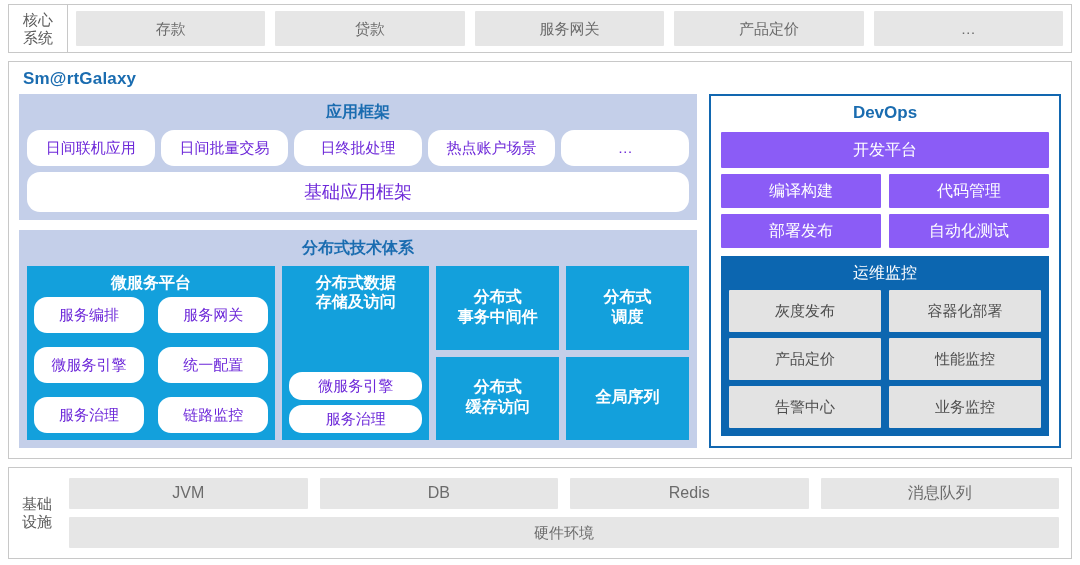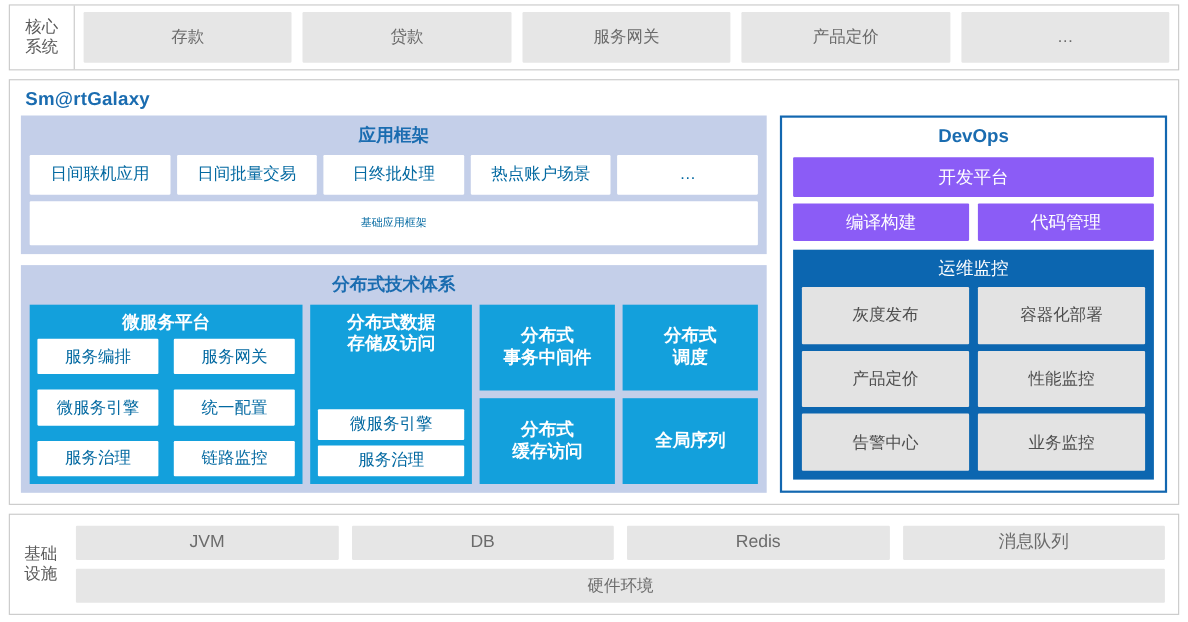--- a/index.html
+++ b/index.html
@@ -36,21 +36,21 @@
     font-size: 15px;
     border-radius: 1px;
     text-align: center;
     line-height: 1.15;
   }
 
   
   .core-row {
     border: 1px solid #c8c8c8;
     background: #fff;
-    height: 60px;
+    height: 49px;
     display: flex;
     align-items: stretch;
     box-sizing: border-box;
     flex: 0 0 auto;
   }
   .core-label {
     width: 58px;
     flex: 0 0 58px;
     border-right: 1px solid #c8c8c8;
     display: flex;
@@ -123,37 +123,37 @@
     font-weight: bold;
     color: #1a6cb0;
     padding: 2px 0 7px 0;
   }
   .appfw-row {
     display: flex;
     gap: 6px;
   }
   .white-chip {
     background: #ffffff;
-    color: #0369a1;
+    color: #6d28d9;
     font-size: 15px;
     display: flex;
     align-items: center;
     justify-content: center;
     text-align: center;
     line-height: 1.16;
-    border-radius: 1px;
+    border-radius: 13px;
   }
   .appfw-row .white-chip {
     flex: 1 1 0;
     height: 36px;
   }
   .appfw-base {
     margin-top: 6px;
     height: 40px;
-    font-size: 10px;
+    font-size: 18px;
   }
 
   
   .dist-block {
     flex: 1 1 auto;
     min-height: 0;
   }
   .dist-grid {
     display: flex;
     gap: 7px;
@@ -439,20 +439,24 @@
         <div class="devops">
           <div class="devops-title">DevOps</div>
 
           <div class="blue-chip devops-platform">开发平台</div>
 
           <div class="devops-pair">
             <div class="blue-chip">编译构建</div>
             <div class="blue-chip">代码管理</div>
           </div>
 
+          <div class="devops-pair">
+            <div class="blue-chip">部署发布</div>
+            <div class="blue-chip">自动化测试</div>
+          </div>
 
           <div class="ops-block">
             <div class="ops-title">运维监控</div>
             <div class="ops-cells">
               <div class="chip">灰度发布</div>
               <div class="chip">容器化部署</div>
               <div class="chip">产品定价</div>
               <div class="chip">性能监控</div>
               <div class="chip">告警中心</div>
               <div class="chip">业务监控</div>

